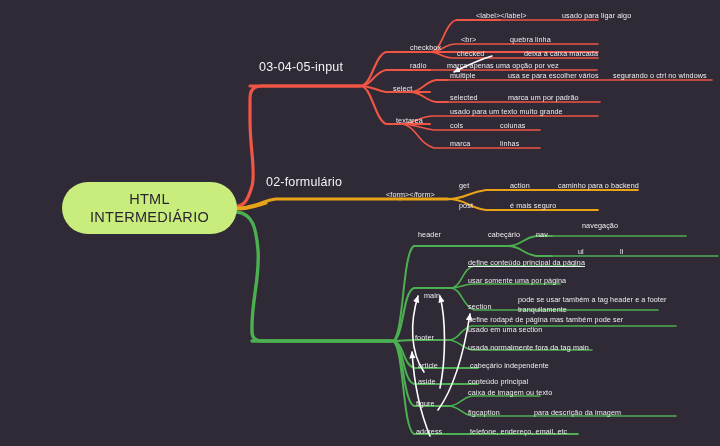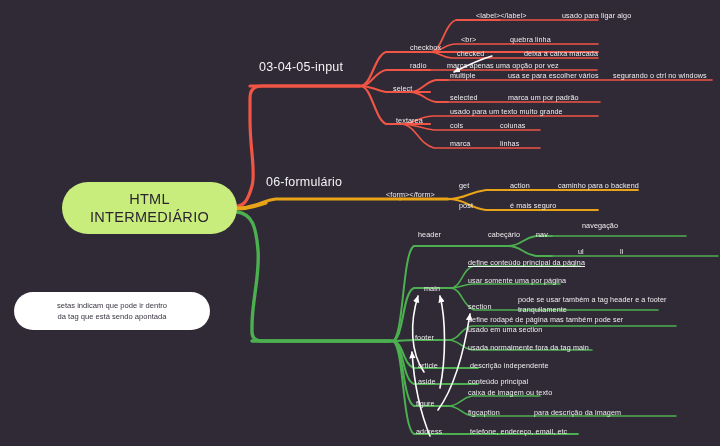--- a/index.html
+++ b/index.html
@@ -168,27 +168,23 @@
 
       <path d="M430,436 C420,412 414,382 412,352"></path>
     </g>
   </svg>
 
   <div class="center-node">
     <span>HTML</span>
     <span>INTERMEDIÁRIO</span>
   </div>
 
-  <div class="legend-box">
-    <span>setas indicam que pode ir dentro</span>
-    <span>da tag que está sendo apontada</span>
-  </div>
 
   <div class="lbl br-title" style="left:259px; top:60px;">03-04-05-input</div>
-  <div class="lbl br-title" style="left:266px; top:175px;">06-formulário</div>
+  <div class="lbl br-title" style="left:266px; top:175px;">02-formulário</div>
 
   <div class="lbl md" style="left:410px; top:44px;">checkbox</div>
   <div class="lbl md" style="left:476px; top:12px;">&lt;label&gt;&lt;/label&gt;</div>
   <div class="lbl md" style="left:562px; top:12px;">usado para ligar algo</div>
   <div class="lbl md" style="left:461px; top:36px;">&lt;br&gt;</div>
   <div class="lbl md" style="left:510px; top:36px;">quebra linha</div>
   <div class="lbl md" style="left:457px; top:50px;">checked</div>
   <div class="lbl md" style="left:524px; top:50px;">deixa a caixa marcada</div>
 
   <div class="lbl md" style="left:410px; top:62px;">radio</div>
@@ -215,34 +211,34 @@
   <div class="lbl md" style="left:459px; top:202px;">post</div>
   <div class="lbl md" style="left:510px; top:202px;">é mais seguro</div>
 
   <div class="lbl md" style="left:418px; top:231px;">header</div>
   <div class="lbl md" style="left:470px; top:231px;padding-left:18px;">cabeçário</div>
   <div class="lbl md" style="left:536px; top:231px;">nav</div>
   <div class="lbl md" style="left:582px; top:222px;">navegação</div>
   <div class="lbl md" style="left:578px; top:248px;">ul</div>
   <div class="lbl md" style="left:620px; top:248px;">li</div>
 
-  <div class="lbl md" style="left:424px; top:285px;">main</div>
+  <div class="lbl md" style="left:424px; top:292px;">main</div>
   <div class="lbl md" style="left:468px; top:259px;text-decoration:underline;">define conteúdo principal da página</div>
   <div class="lbl md" style="left:468px; top:277px;">usar somente uma por página</div>
   <div class="lbl md" style="left:468px; top:303px;">section</div>
   <div class="lbl md" style="left:518px; top:296px;">pode se usar também a tag header e a footer</div>
   <div class="lbl md" style="left:518px; top:306px;">tranquilamente</div>
 
   <div class="lbl md" style="left:415px; top:334px;">footer</div>
   <div class="lbl md" style="left:468px; top:316px;">define rodapé de página mas também pode ser</div>
   <div class="lbl md" style="left:468px; top:326px;">usado em uma section</div>
   <div class="lbl md" style="left:468px; top:344px;">usada normalmente fora da tag main</div>
 
   <div class="lbl md" style="left:418px; top:362px;">article</div>
-  <div class="lbl md" style="left:470px; top:362px;">descrição independente</div>
+  <div class="lbl md" style="left:470px; top:362px;">cabeçário independente</div>
 
   <div class="lbl md" style="left:418px; top:378px;">aside</div>
   <div class="lbl md" style="left:468px; top:378px;">conteúdo principal</div>
 
   <div class="lbl md" style="left:416px; top:400px;">figure</div>
   <div class="lbl md" style="left:468px; top:389px;">caixa de imagem ou texto</div>
   <div class="lbl md" style="left:468px; top:409px;">figcaption</div>
   <div class="lbl md" style="left:534px; top:409px;">para descrição da imagem</div>
 
   <div class="lbl md" style="left:416px; top:428px;">address</div>

